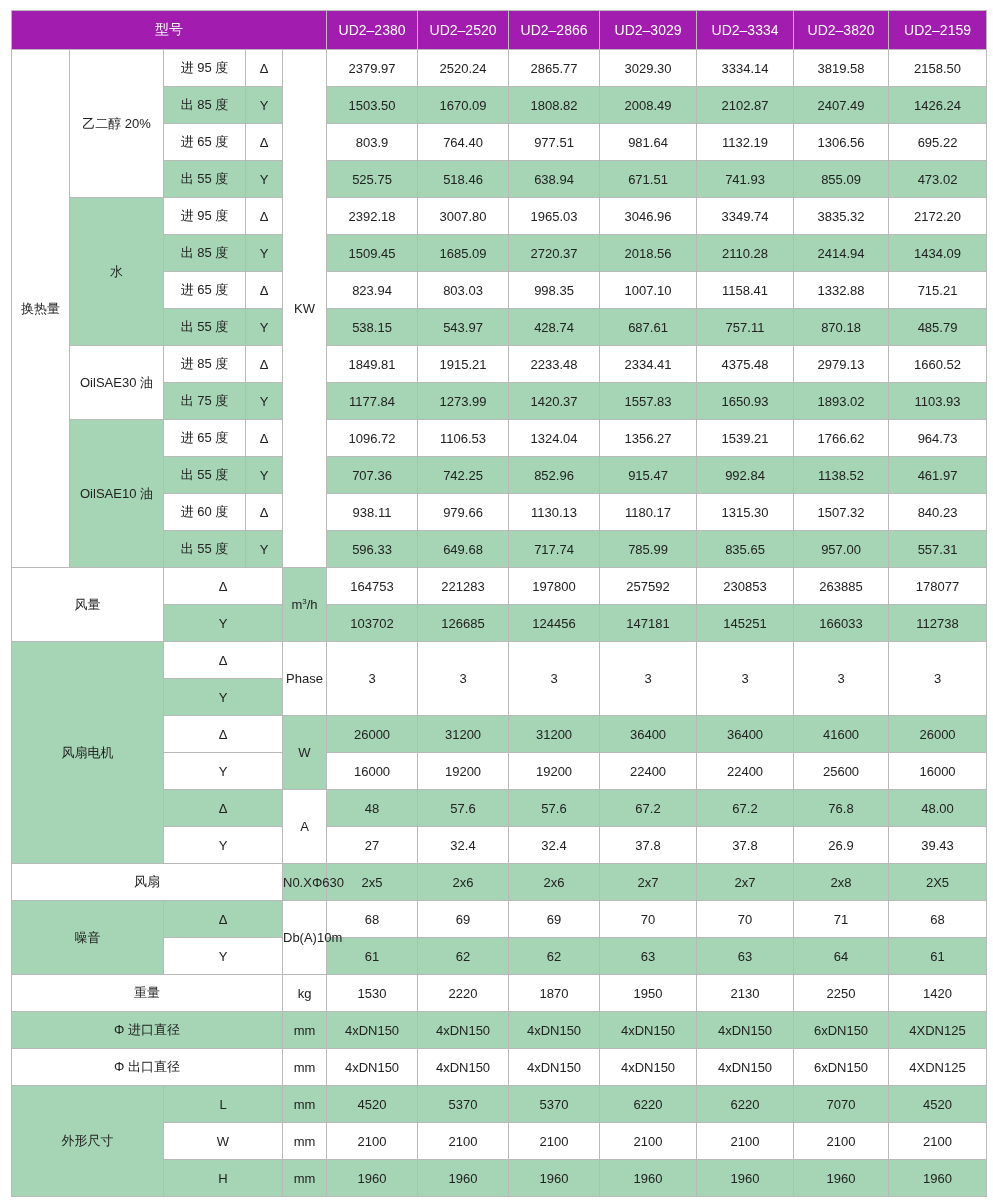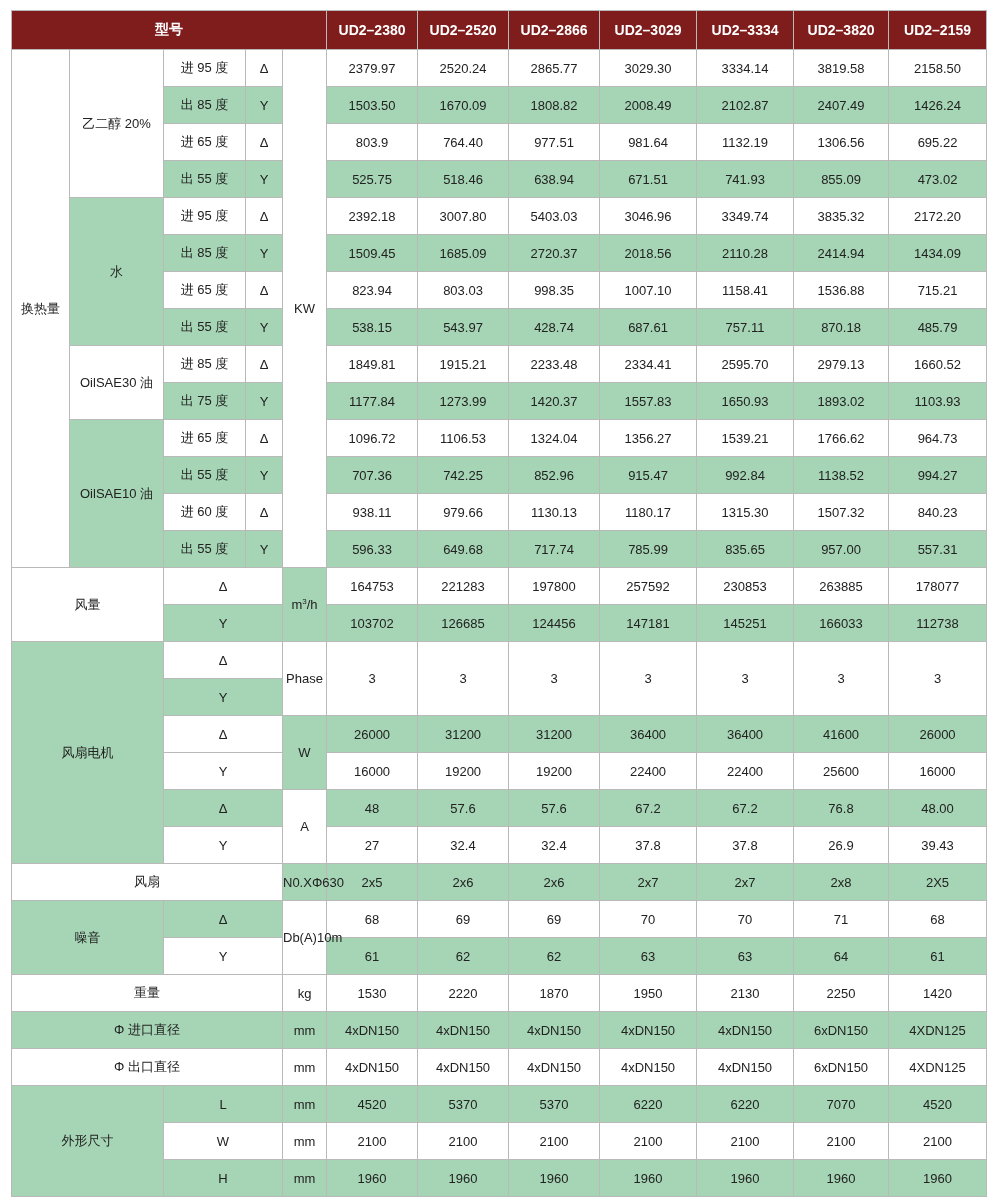--- a/index.html
+++ b/index.html
@@ -9,21 +9,21 @@
     border-collapse: collapse; table-layout: fixed;
     width: 975px;
     font-size: 13px;
   }
   table.spec td, table.spec th {
     border: 1px solid #b9b9b9;
     text-align: center; vertical-align: middle;
     padding: 0; height: 36px;
   }
   table.spec thead th {
-    background: #7f1d1d; color: #ffffff; font-weight: bold; font-size: 14px; height: 38px;
+    background: #a21caf; color: #ffffff; font-weight: normal; font-size: 14px; height: 38px;
   }
   .g { background: #a6d5b5; }
   .w { background: #ffffff; }
   sup { font-size: 8px; }
 </style>
 </head>
 <body>
 
 <table class="spec">
   <colgroup>
@@ -99,21 +99,21 @@
         <td class="g">741.93</td>
         <td class="g">855.09</td>
         <td class="g">473.02</td>
       </tr>
       <tr>
         <td class="g" rowspan="4">水</td>
         <td class="w">进 95 度</td>
         <td class="w">Δ</td>
         <td class="w">2392.18</td>
         <td class="w">3007.80</td>
-        <td class="w">5403.03</td>
+        <td class="w">1965.03</td>
         <td class="w">3046.96</td>
         <td class="w">3349.74</td>
         <td class="w">3835.32</td>
         <td class="w">2172.20</td>
       </tr>
       <tr>
         <td class="g">出 85 度</td>
         <td class="g">Y</td>
         <td class="g">1509.45</td>
         <td class="g">1685.09</td>
@@ -124,21 +124,21 @@
         <td class="g">1434.09</td>
       </tr>
       <tr>
         <td class="w">进 65 度</td>
         <td class="w">Δ</td>
         <td class="w">823.94</td>
         <td class="w">803.03</td>
         <td class="w">998.35</td>
         <td class="w">1007.10</td>
         <td class="w">1158.41</td>
-        <td class="w">1536.88</td>
+        <td class="w">1332.88</td>
         <td class="w">715.21</td>
       </tr>
       <tr>
         <td class="g">出 55 度</td>
         <td class="g">Y</td>
         <td class="g">538.15</td>
         <td class="g">543.97</td>
         <td class="g">428.74</td>
         <td class="g">687.61</td>
         <td class="g">757.11</td>
@@ -146,21 +146,21 @@
         <td class="g">485.79</td>
       </tr>
       <tr>
         <td class="w" rowspan="2">OilSAE30 油</td>
         <td class="w">进 85 度</td>
         <td class="w">Δ</td>
         <td class="w">1849.81</td>
         <td class="w">1915.21</td>
         <td class="w">2233.48</td>
         <td class="w">2334.41</td>
-        <td class="w">2595.70</td>
+        <td class="w">4375.48</td>
         <td class="w">2979.13</td>
         <td class="w">1660.52</td>
       </tr>
       <tr>
         <td class="g">出 75 度</td>
         <td class="g">Y</td>
         <td class="g">1177.84</td>
         <td class="g">1273.99</td>
         <td class="g">1420.37</td>
         <td class="g">1557.83</td>
@@ -182,21 +182,21 @@
       </tr>
       <tr>
         <td class="g">出 55 度</td>
         <td class="g">Y</td>
         <td class="g">707.36</td>
         <td class="g">742.25</td>
         <td class="g">852.96</td>
         <td class="g">915.47</td>
         <td class="g">992.84</td>
         <td class="g">1138.52</td>
-        <td class="g">994.27</td>
+        <td class="g">461.97</td>
       </tr>
       <tr>
         <td class="w">进 60 度</td>
         <td class="w">Δ</td>
         <td class="w">938.11</td>
         <td class="w">979.66</td>
         <td class="w">1130.13</td>
         <td class="w">1180.17</td>
         <td class="w">1315.30</td>
         <td class="w">1507.32</td>

